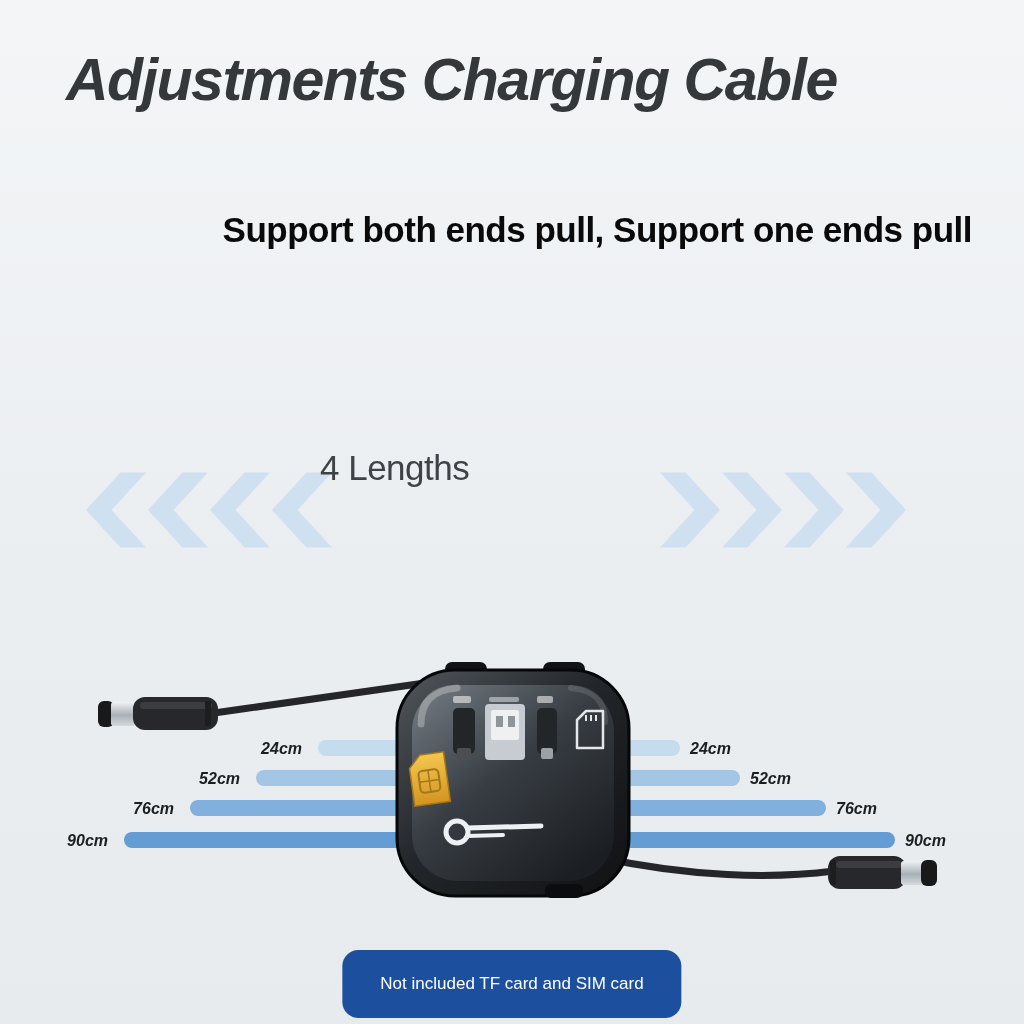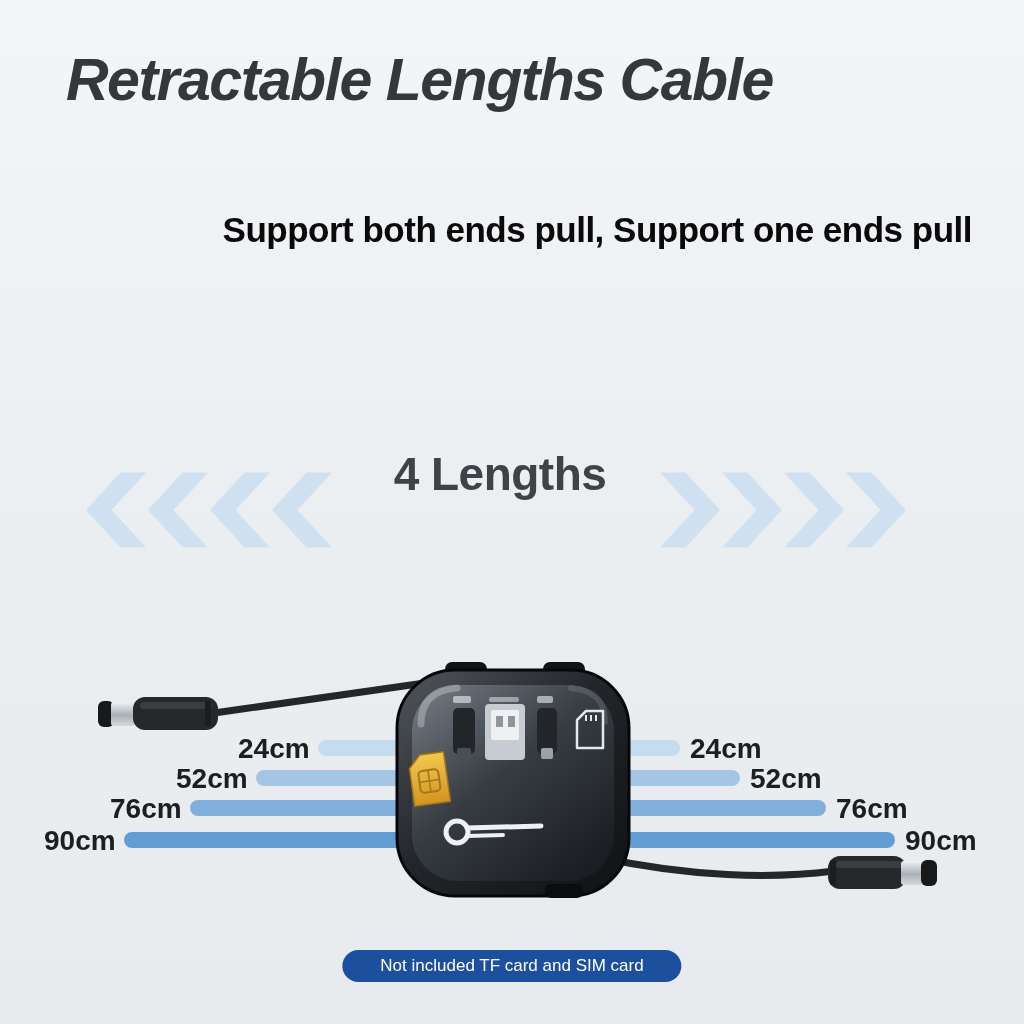--- a/index.html
+++ b/index.html
@@ -16,53 +16,53 @@
   .subtitle{
     position:absolute;left:72px;top:210px;width:900px;
     font-size:35px;font-weight:700;color:#0a0a0a;letter-spacing:-0.5px;white-space:nowrap;text-align:right;
   }
   .chev{position:absolute;top:458px;display:flex;gap:2px;}
   .chev.left{left:86px;}
   .chev.right{left:660px;}
   .chevron{width:60px;height:104px;display:block;}
   .chevron polygon{fill:var(--chevron,#cfe0f0);}
   .feature{
-    position:absolute;left:320px;top:448px;width:360px;text-align:center;
-    font-size:46px;font-weight:700;color:#3e4347;line-height:1.16;letter-spacing:-0.5px;
+    position:absolute;left:320px;top:448px;width:360px;
+    font-size:35px;font-weight:400;color:#3e4347;line-height:1.16;letter-spacing:-0.5px;
   }
   .bar{position:absolute;height:16px;border-radius:8px;z-index:1;}
   .bar.r1{top:740px;left:318px;width:362px;background:var(--bar-24,#c5dbee);}
   .bar.r2{top:770px;left:256px;width:484px;background:var(--bar-52,#a3c6e5);}
   .bar.r3{top:800px;left:190px;width:636px;background:var(--bar-76,#82b0dc);}
   .bar.r4{top:832px;left:124px;width:771px;background:var(--bar-90,#639dd4);}
   .len-label{
-    position:absolute;font-size:28px;font-weight:700;color:#1c1e20;z-index:2;
-    height:16px;line-height:17px;white-space:nowrap;
+    position:absolute;font-size:16px;font-weight:700;color:#1c1e20;z-index:2;
+    height:16px;line-height:17px;white-space:nowrap;font-style:italic;
   }
   .len-label.l{width:64px;text-align:right;}
   .ll1{top:740px;left:238px;} .lr1{top:740px;left:690px;}
   .ll2{top:770px;left:176px;} .lr2{top:770px;left:750px;}
   .ll3{top:800px;left:110px;} .lr3{top:800px;left:836px;}
   .ll4{top:832px;left:44px;}  .lr4{top:832px;left:905px;}
   .cables{position:absolute;left:0;top:0;width:1024px;height:1024px;z-index:4;pointer-events:none;}
   .device{position:absolute;left:395px;top:660px;width:236px;height:240px;z-index:5;}
   .device svg{width:100%;height:100%;display:block;}
   .pill{
     position:absolute;left:50%;top:950px;transform:translateX(-50%);
-    height:32px;padding:0 38px;border-radius:16px;
+    height:32px;padding:18px 38px;border-radius:16px;
     background:var(--footer-pill,#1d4f9f);color:#ffffff;font-size:17px;
     display:flex;align-items:center;white-space:nowrap;
   }
 </style>
 </head>
 <body>
 
 <div class="canvas">
 
-  <div class="title">Retractable Lengths Cable</div>
+  <div class="title">Adjustments Charging Cable</div>
   <div class="subtitle">Support both ends pull, Support one ends pull</div>
 
   <div class="chev left">
     <svg class="chevron" viewBox="0 0 80 100">
         <polygon points="80,0 34,50 80,100 46,100 0,50 46,0"></polygon>
       </svg>
     <svg class="chevron" viewBox="0 0 80 100">
         <polygon points="80,0 34,50 80,100 46,100 0,50 46,0"></polygon>
       </svg>
     <svg class="chevron" viewBox="0 0 80 100">

